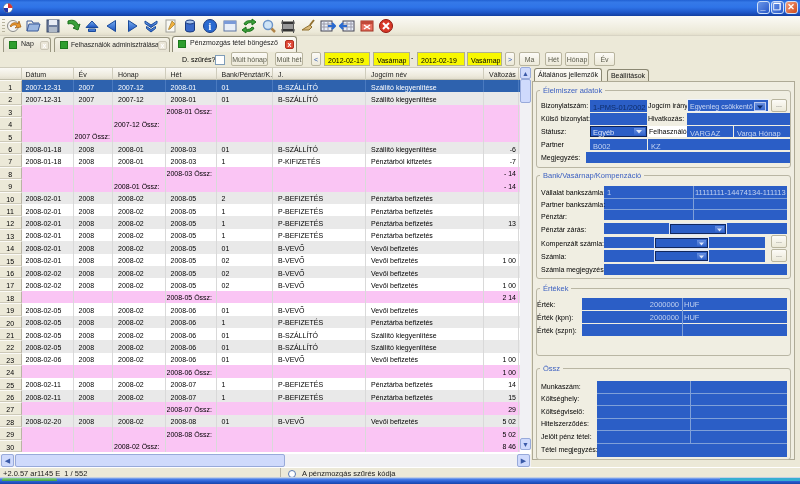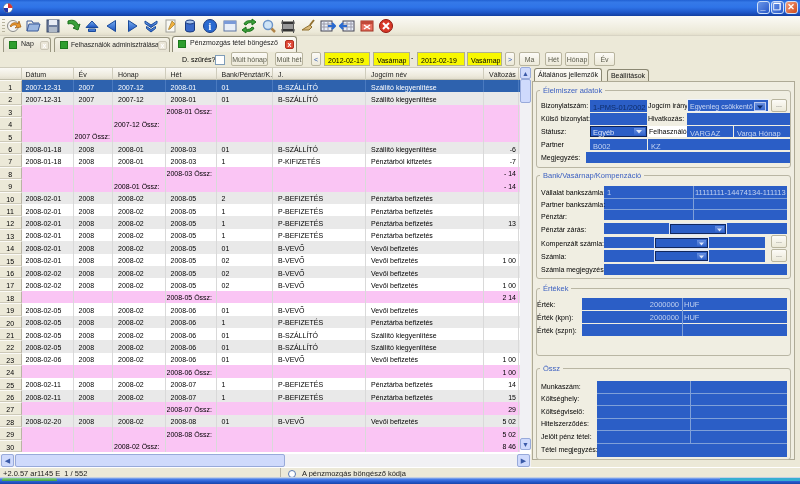--- a/index.html
+++ b/index.html
@@ -647,18 +647,18 @@
       <div class="lbl" style="left:10px;top:356px;">Költségviselő:</div>
       <div class="lbl" style="left:10px;top:368px;">Hitelszerződés:</div>
       <div class="lbl" style="left:10px;top:381px;">Jelölt pénz tétel:</div>
       <div class="lbl" style="left:10px;top:394px;">Tétel megjegyzés:</div>
     </div>
 </div>
 <div id="status" class="abs">
   <span class="abs" style="left:3px;top:1px;">+2.0.57 ar1145 E&nbsp; 1 / 552</span>
   <span class="abs" style="left:280px;top:0;width:1px;height:10px;background:#b8b4a4;"></span>
   <span class="abs" style="left:288px;top:1.5px;width:8px;height:8px;border:1px solid #5a7ab0;border-radius:50%;background:#fff;"></span>
-  <span class="abs" style="left:302px;top:1px;">A pénzmozgás böngésző kódja</span>
+  <span class="abs" style="left:302px;top:1px;">A pénzmozgás szűrés kódja</span>
 </div>
 <div id="bottombar" class="abs">
     <div class="abs" style="left:2px;top:0.5px;width:55px;height:3.5px;background:linear-gradient(180deg,#8cd48c,#3c9c3c);border-radius:2px 2px 0 0;"></div>
     <div class="abs" style="left:720px;top:1px;width:80px;height:3px;background:#36aed2;"></div>
   </div>
 
 </body></html>

